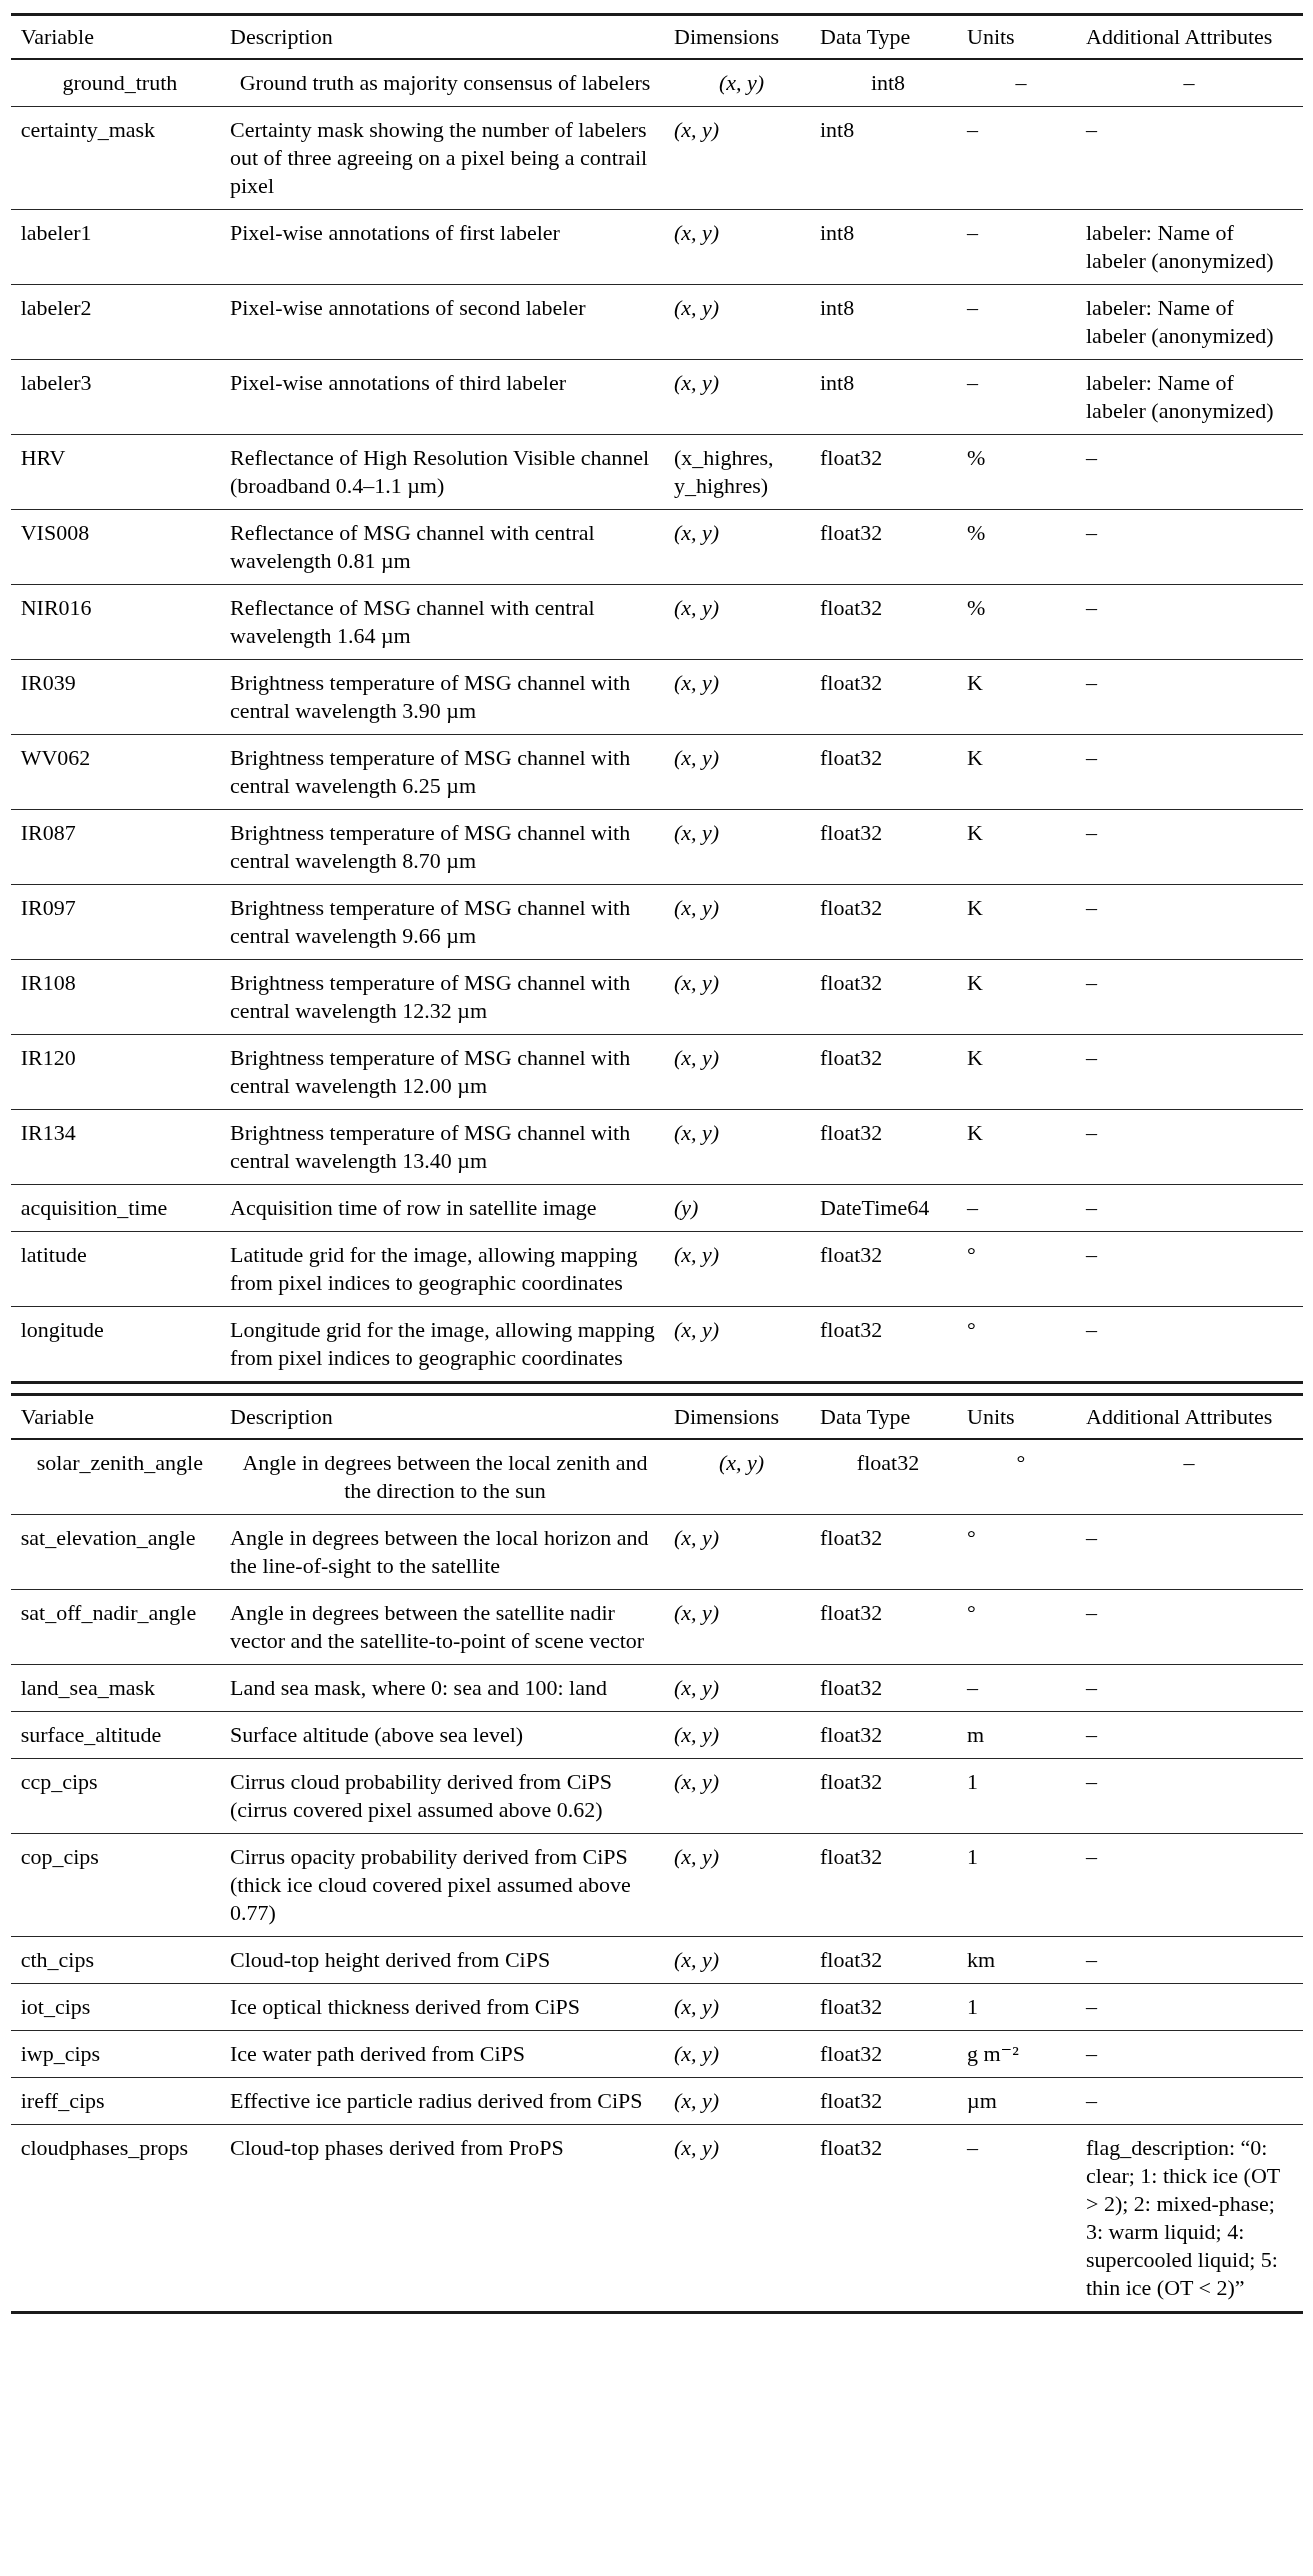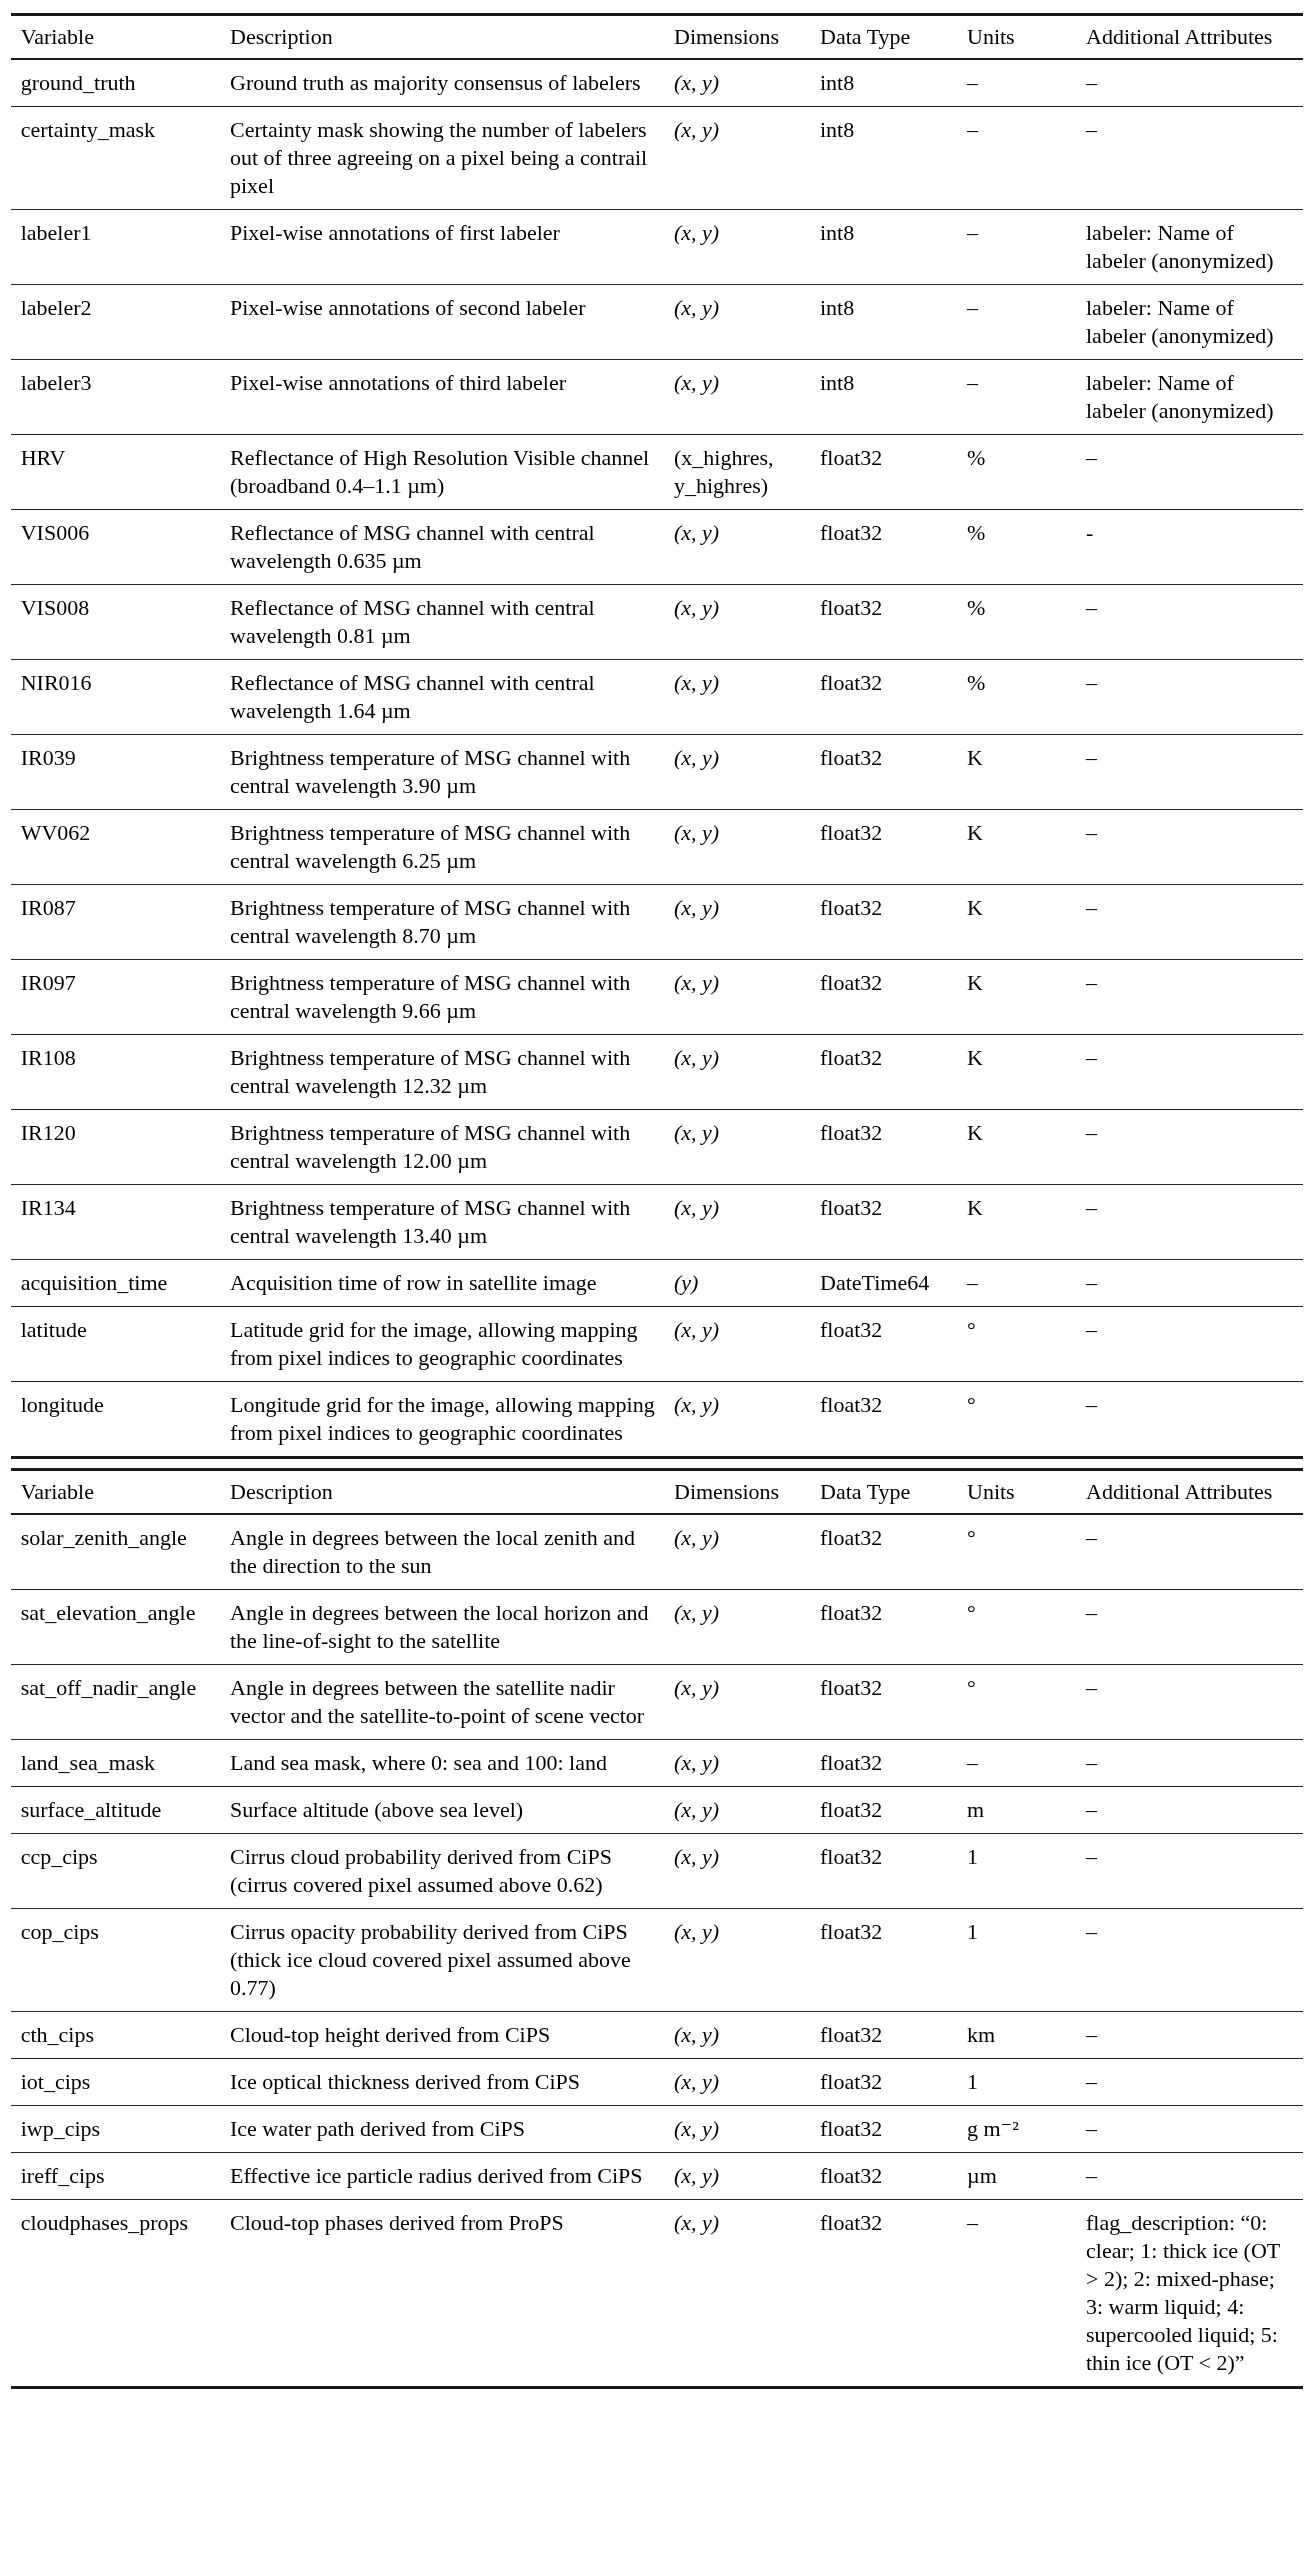--- a/index.html
+++ b/index.html
@@ -37,20 +37,21 @@
 
   table.vartable thead tr {
     border-bottom: 2.8px solid #1b1b1b;
     margin-top: 8px;
   }
   table.vartable tbody tr {
     border-top: 1.4px solid #262626;
   }
   table.vartable tbody tr:first-child {
     border-top: none;
+    text-align: center;
   }
   table.vartable th {
     text-align: left;
     font-weight: normal;
     vertical-align: top;
     padding: 7px 7px 7px 0;
   }
   table.vartable td {
     vertical-align: top;
     padding: 9px 11px 9px 0;
@@ -130,28 +131,20 @@
         </tr>
         <tr>
           <td class="variable-cell">HRV</td>
           <td class="description-cell">Reflectance of High Resolution Visible channel (broadband 0.4–1.1 µm)</td>
           <td class="dimensions-cell">(x_highres, y_highres)</td>
           <td class="data-type-cell">float32</td>
           <td class="units-cell">%</td>
           <td class="attributes-cell">–</td>
         </tr>
         <tr>
-          <td class="variable-cell">VIS006</td>
-          <td class="description-cell">Reflectance of MSG channel with central wavelength 0.635 µm</td>
-          <td class="dimensions-cell math">(x, y)</td>
-          <td class="data-type-cell">float32</td>
-          <td class="units-cell">%</td>
-          <td class="attributes-cell">-</td>
-        </tr>
-        <tr>
           <td class="variable-cell">VIS008</td>
           <td class="description-cell">Reflectance of MSG channel with central wavelength 0.81 µm</td>
           <td class="dimensions-cell math">(x, y)</td>
           <td class="data-type-cell">float32</td>
           <td class="units-cell">%</td>
           <td class="attributes-cell">–</td>
         </tr>
         <tr>
           <td class="variable-cell">NIR016</td>
           <td class="description-cell">Reflectance of MSG channel with central wavelength 1.64 µm</td>

